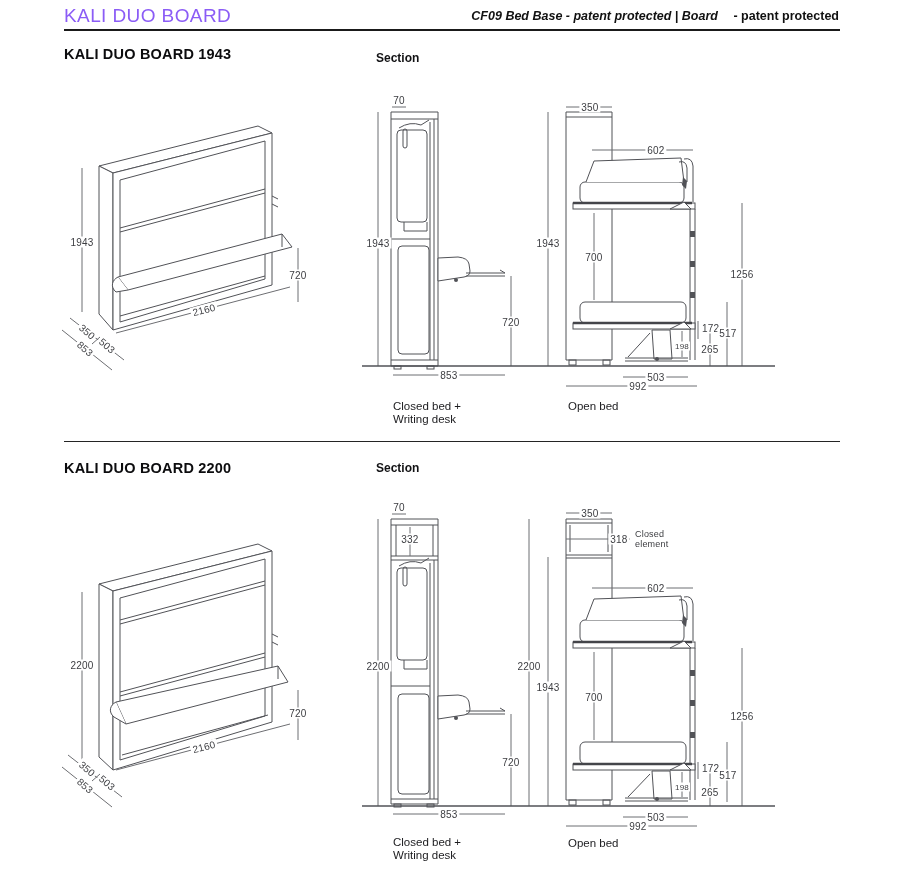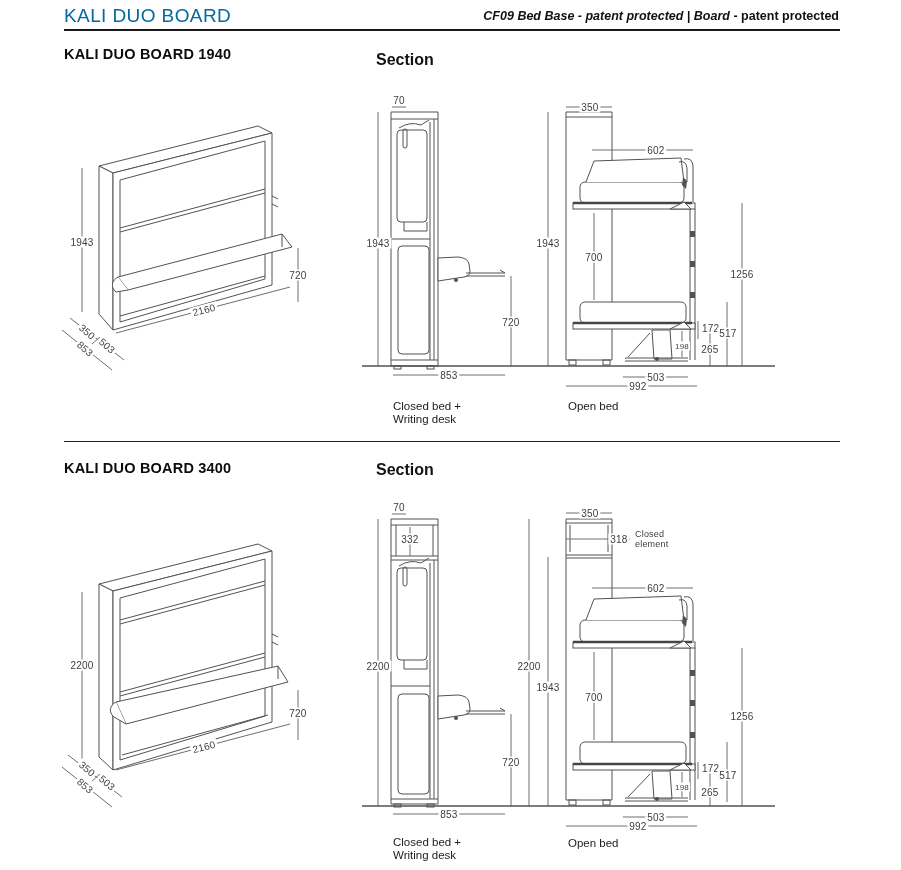--- a/index.html
+++ b/index.html
@@ -2,31 +2,31 @@
 <html><head>
 <meta charset="utf-8">
 <style>
   html,body{margin:0;padding:0;background:#fff;}
   .page{position:relative;width:901px;height:870px;background:#fff;overflow:hidden;
         font-family:"Liberation Sans",sans-serif;}
   .art{position:absolute;left:0;top:0;}
 
   
   .brand{position:absolute;left:64px;top:5px;font-size:19px;font-weight:400;
-         letter-spacing:.4px;color:#0369a1;}
+         letter-spacing:.4px;color:#8b5cf6;}
   .patent{position:absolute;right:62px;top:9px;font-size:12.5px;font-weight:700;color:#111;
           white-space:nowrap;}
   .patent .pi{font-style:italic;}
-  .patent .pb{font-style:normal;margin-left:0;}
+  .patent .pb{font-style:normal;margin-left:12px;}
   .rule{position:absolute;left:64px;width:776px;border-top:2px solid #1a1a1a;height:0;}
   .rule.thin{border-top:1.5px solid #242424;}
 
   
   .h-title{position:absolute;font-size:14.5px;font-weight:700;color:#0c0c0e;letter-spacing:.2px;white-space:nowrap;}
-  .h-section{position:absolute;font-size:16px;font-weight:700;color:#121214;white-space:nowrap;}
+  .h-section{position:absolute;font-size:12px;font-weight:700;color:#121214;white-space:nowrap;}
 
   
   .dim{position:absolute;font-size:10px;line-height:11px;color:#3c3d41;background:#fff;
        padding:0 2px;transform:translate(-50%,-50%);white-space:nowrap;letter-spacing:.2px;}
   .dim.small{font-size:8px;line-height:9px;padding:0 1px;}
   .dim.rot40{transform:translate(-50%,-50%) rotate(40deg);}
   .dim.rotm15{transform:translate(-50%,-50%) rotate(-15deg);}
   .dim.aleft{transform:translateY(-50%);}
   .dim.tiny{font-size:9px;line-height:9.5px;background:#fff;}
 
@@ -217,21 +217,21 @@
       <path d="M698,762 V779"></path>
       <path d="M727,742 V802"></path>
       <path d="M682,772 V797"></path>
       <path d="M710,769 V806"></path>
       <path d="M623,817 H688"></path>
       <path d="M566,826 H697"></path>
     </g>
     <path d="M362,806 H775" stroke="#515257" stroke-width="1.3"></path>
   </svg>
 
-  <div class="h-title" style="left:64px;top:46px">KALI DUO BOARD 1940</div>
+  <div class="h-title" style="left:64px;top:46px">KALI DUO BOARD 1943</div>
   <div class="h-section" style="left:376px;top:51px">Section</div>
 
   <span class="dim" style="left:82px;top:242px">1943</span>
   <span class="dim rotm15" style="left:204px;top:310px">2160</span>
   <span class="dim" style="left:298px;top:275px">720</span>
   <span class="dim rot40" style="left:87px;top:332px">350</span>
   <span class="dim rot40" style="left:107px;top:346px">503</span>
   <span class="dim rot40" style="left:85px;top:349px">853</span>
 
   <span class="dim" style="left:399px;top:100px">70</span>
@@ -247,21 +247,21 @@
   <span class="dim" style="left:594px;top:257px">700</span>
   <span class="dim" style="left:742px;top:274px">1256</span>
   <span class="dim aleft" style="left:700px;top:328px">172</span>
   <span class="dim" style="left:728px;top:333px">517</span>
   <span class="dim small" style="left:682px;top:346px">198</span>
   <span class="dim" style="left:710px;top:349px">265</span>
   <span class="dim" style="left:656px;top:377px">503</span>
   <span class="dim" style="left:638px;top:386px">992</span>
   <div class="caption" style="left:568px;top:400px">Open bed</div>
 
-  <div class="h-title" style="left:64px;top:460px">KALI DUO BOARD 3400</div>
+  <div class="h-title" style="left:64px;top:460px">KALI DUO BOARD 2200</div>
   <div class="h-section" style="left:376px;top:461px">Section</div>
 
   <span class="dim" style="left:82px;top:665px">2200</span>
   <span class="dim rotm15" style="left:204px;top:747px">2160</span>
   <span class="dim" style="left:298px;top:713px">720</span>
   <span class="dim rot40" style="left:87px;top:769px">350</span>
   <span class="dim rot40" style="left:107px;top:783px">503</span>
   <span class="dim rot40" style="left:85px;top:786px">853</span>
 
   <span class="dim" style="left:399px;top:507px">70</span>

